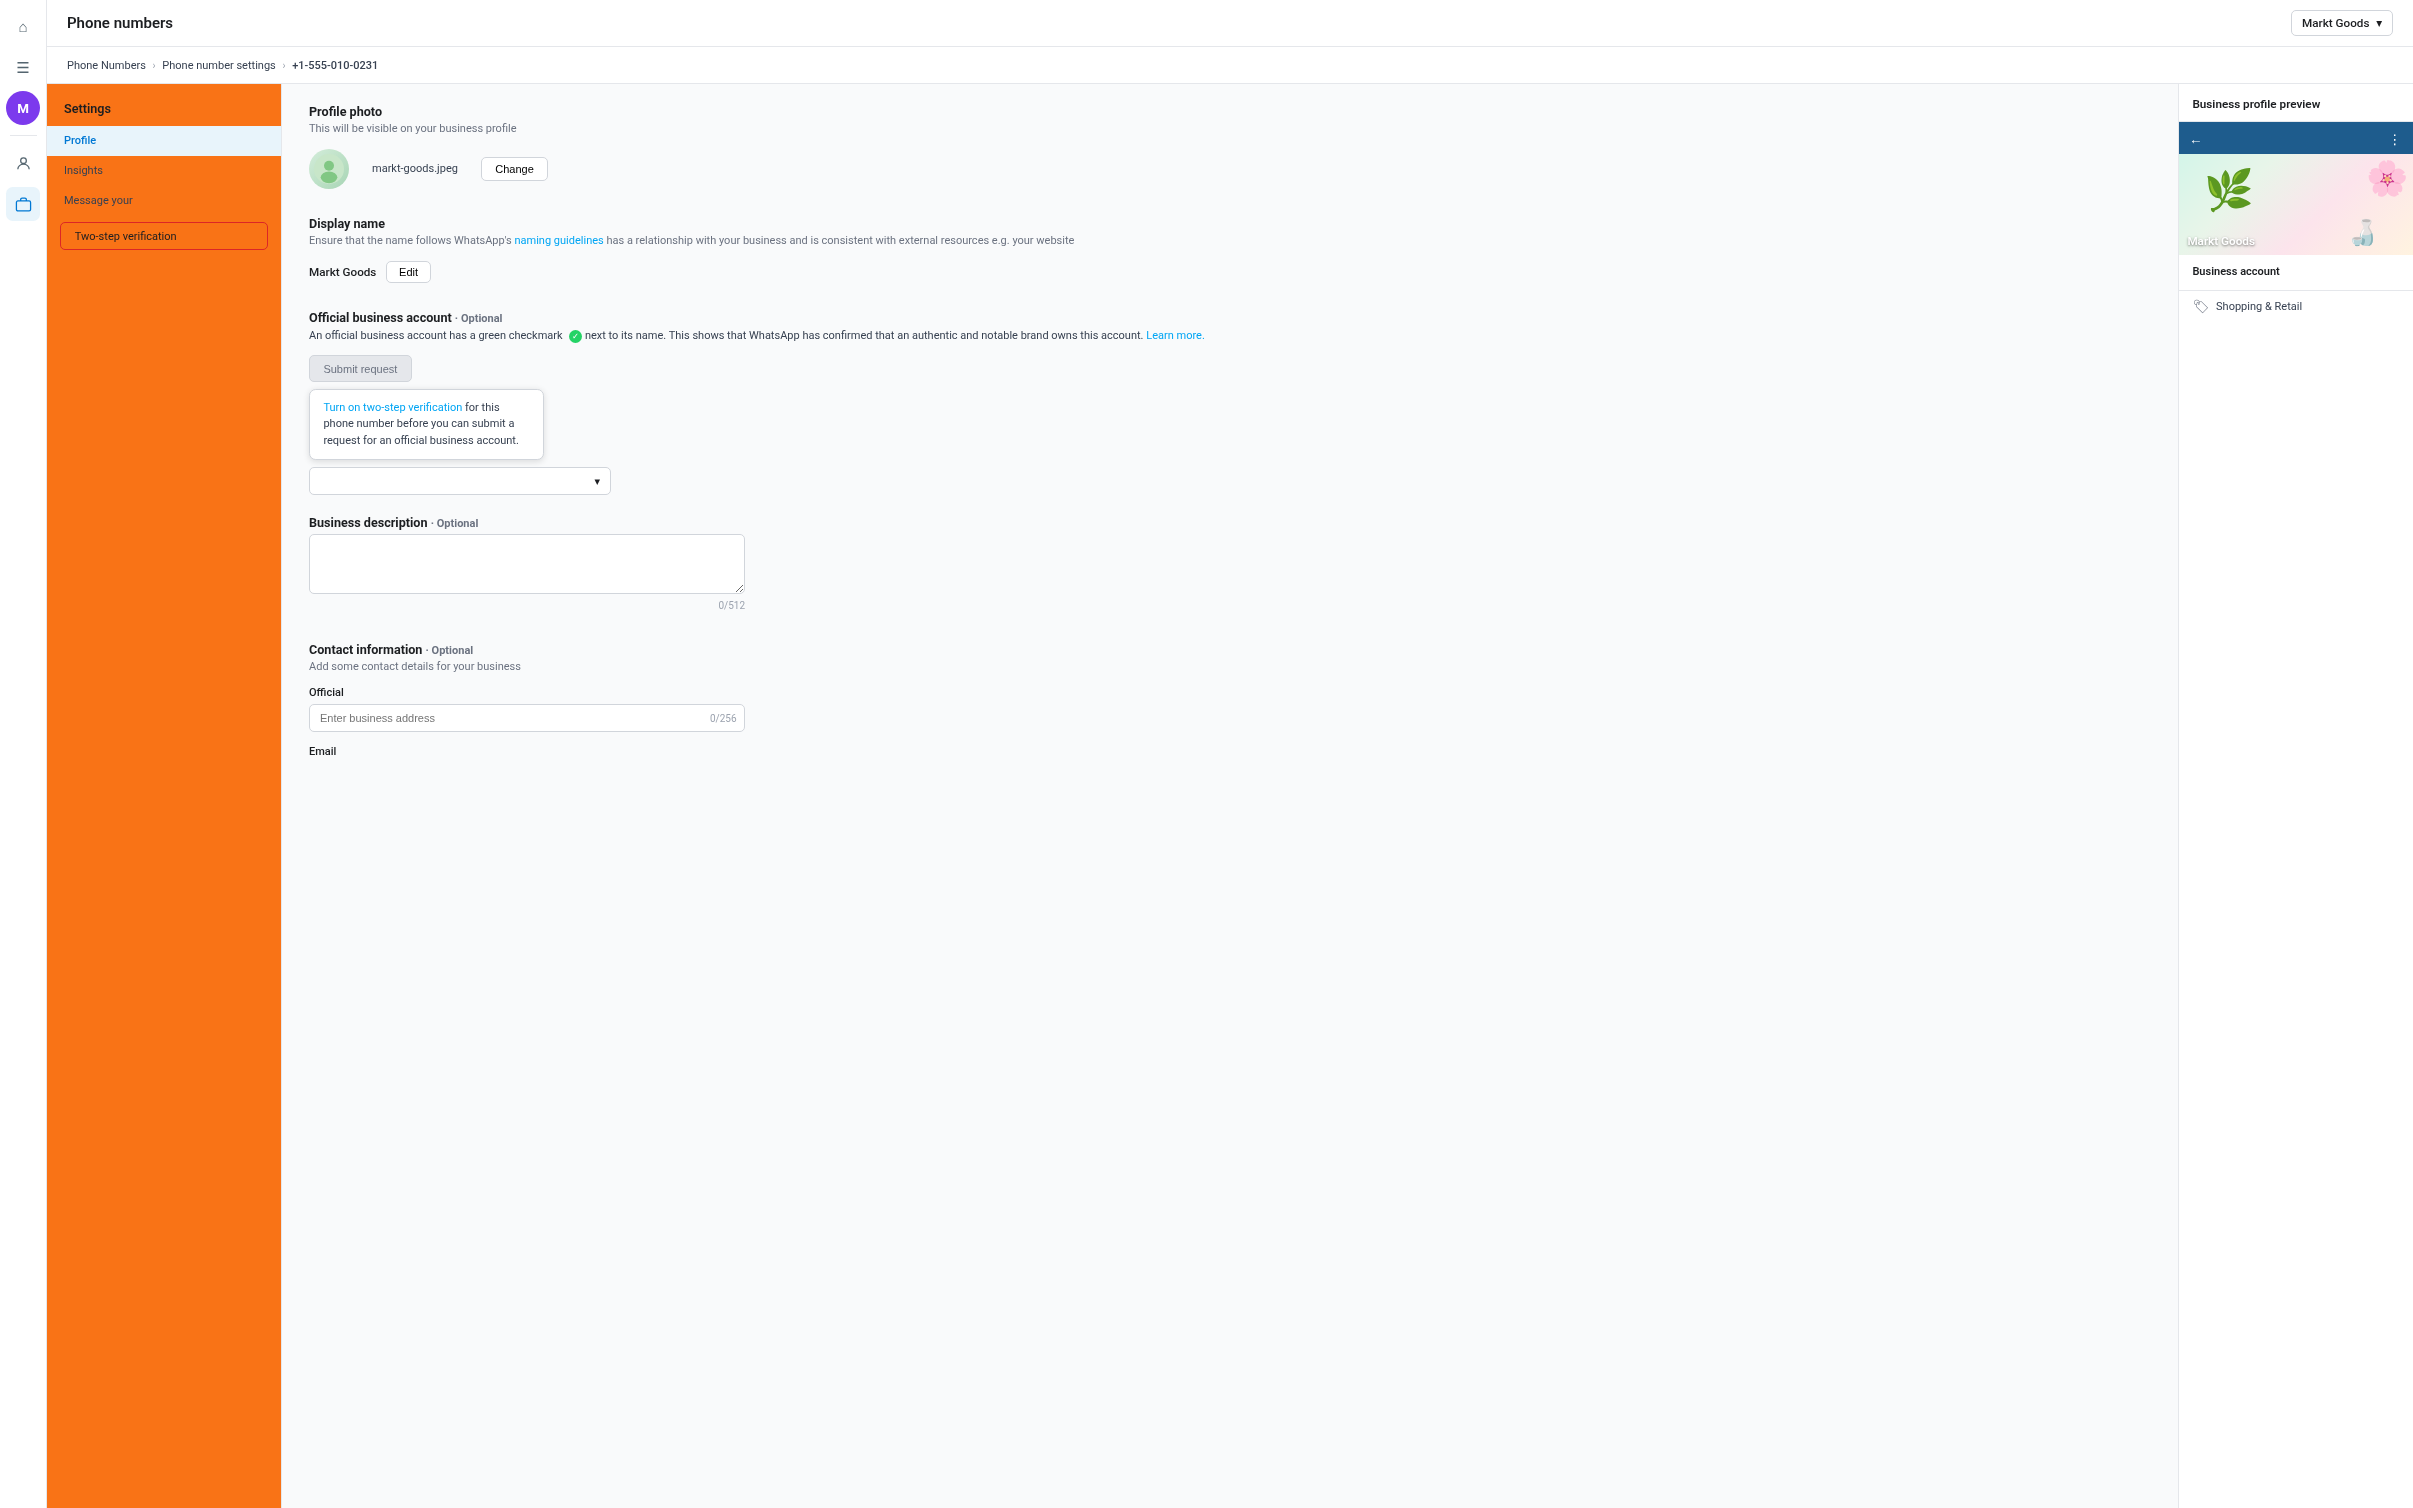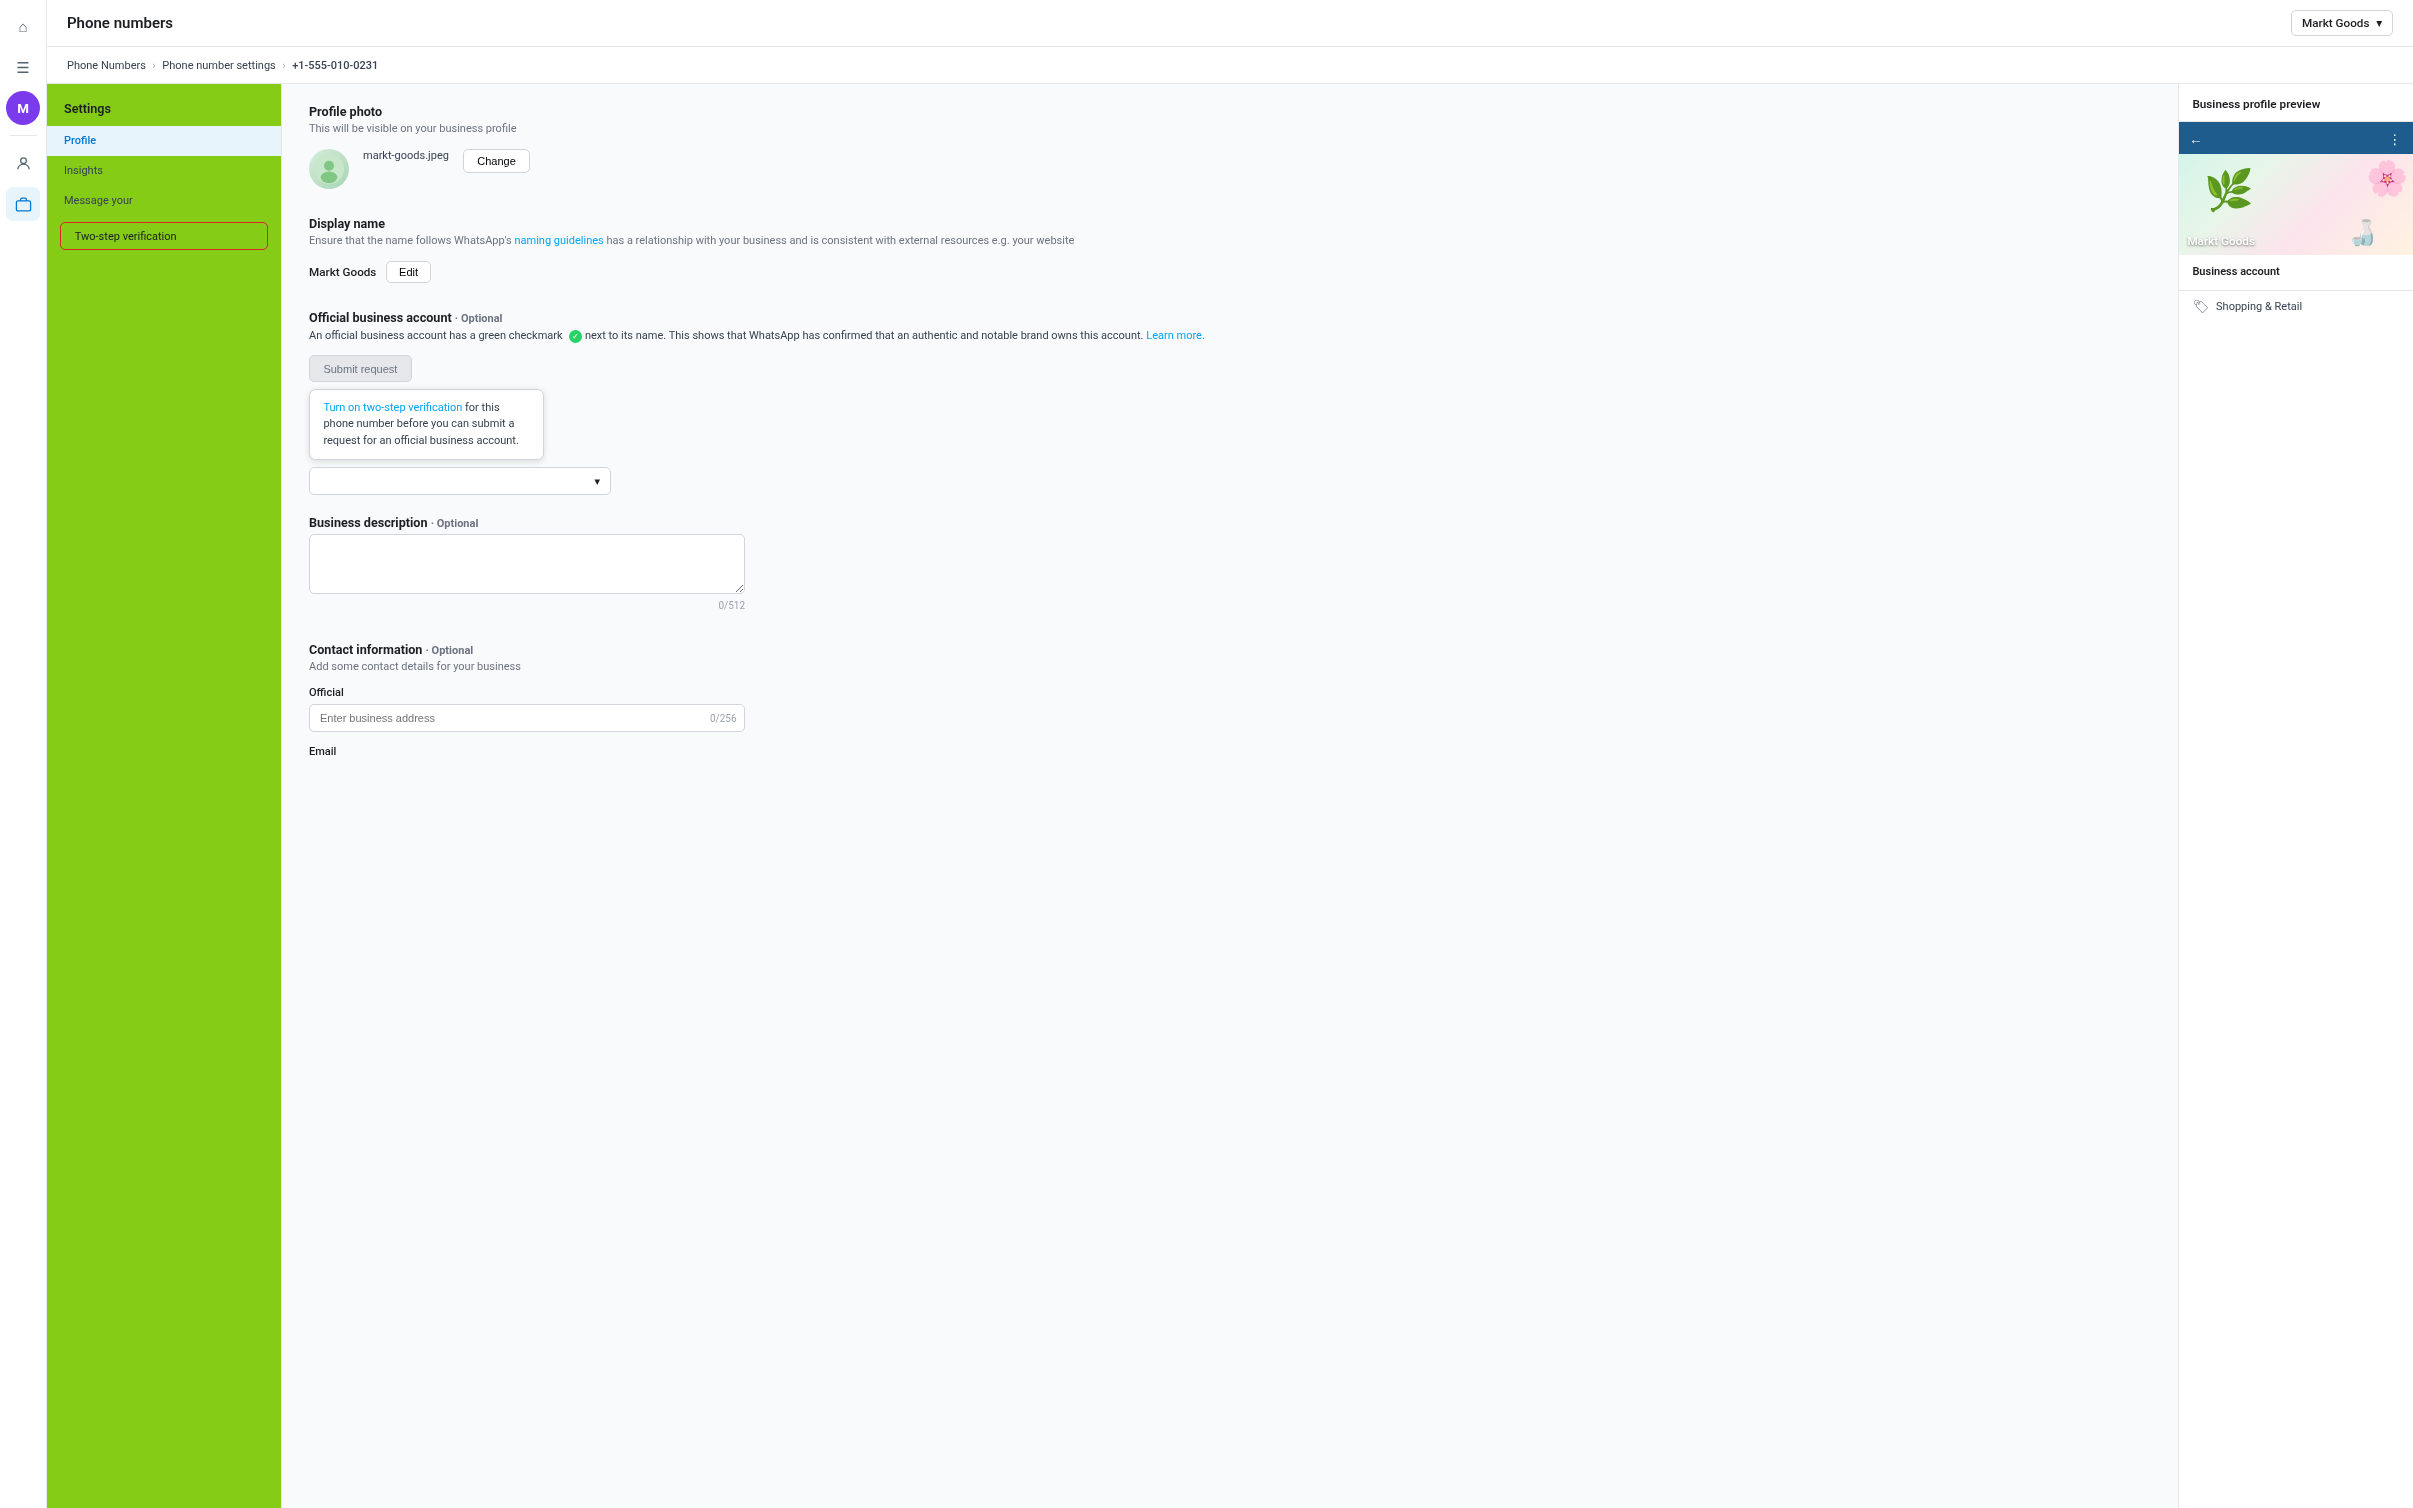--- a/index.html
+++ b/index.html
@@ -83,21 +83,21 @@
     
     .content-area {
       flex: 1;
       display: flex;
       overflow: hidden;
     }
 
     
     .settings-sidebar {
       width: 235px;
-      background: #84cc16;
+      background: #f97316;
       border-right: 0.8px solid #e5e7eb;
       padding: 17px 0;
       flex-shrink: 0;
       overflow-y: auto;
     }
     .settings-title {
       font-size: 12.6px;
       font-weight: 600;
       padding: 0 17px 10px;
       color: #1c1e21;
@@ -125,21 +125,21 @@
       padding: 20px 27px;
       background: #f9fafb;
     }
 
     .section { margin-bottom: 27px; }
     .section-title { font-size: 12.6px; font-weight: 700; margin-bottom: 3.4px; color: #1c1e21; }
     .section-desc { font-size: 11px; color: #6b7280; margin-bottom: 13.4px; }
 
     
     .photo-row {
-      display: flex; align-items: flex-start; gap: 14px;
+      display: flex; align-items: center; gap: 23px;
     }
     .photo-circle {
       width: 40px; height: 40px; border-radius: 50%;
       background: linear-gradient(135deg, #d4edda 0%, #a8d5b5 100%);
       overflow: hidden;
       display: flex; align-items: center; justify-content: center;
       font-size: 17px;
     }
     .photo-filename { font-size: 11px; color: #374151; }
     .btn-change {

